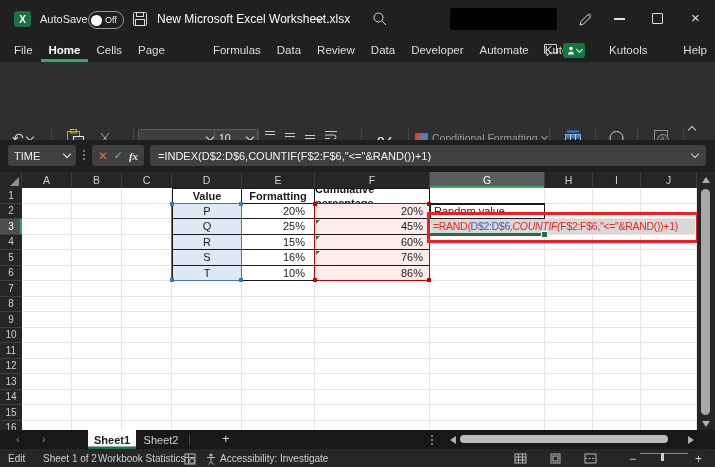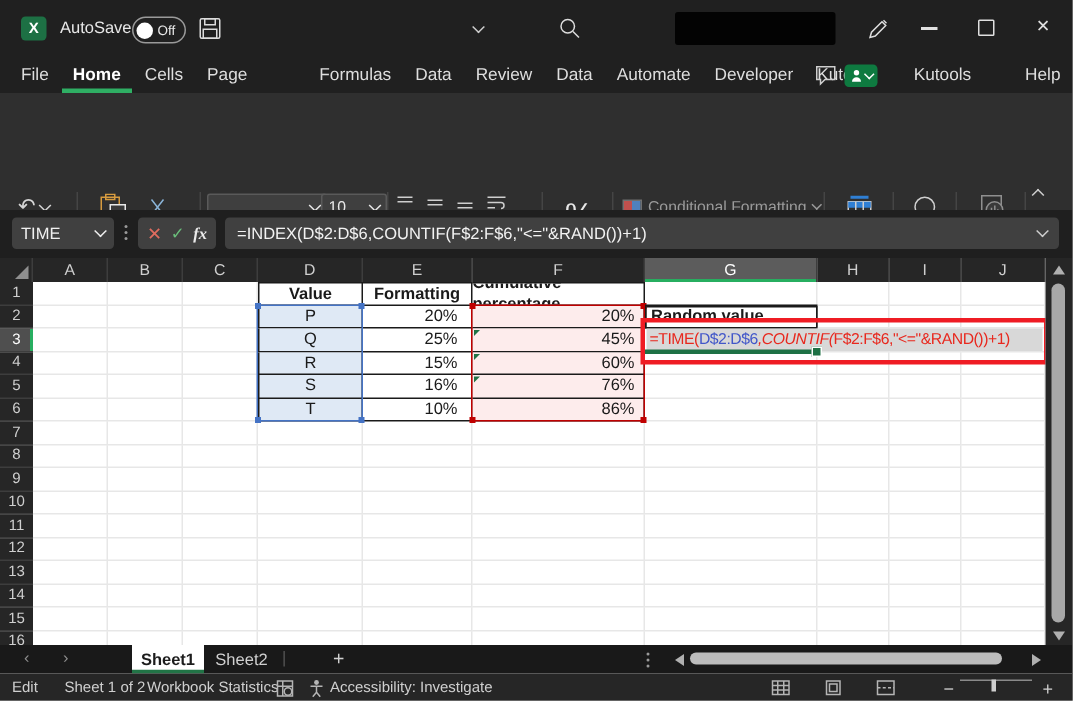--- a/index.html
+++ b/index.html
@@ -72,21 +72,21 @@
   .rowh{width:22px;background:#262626;color:#cfcfcf;font-size:10px;display:flex;align-items:center;justify-content:center;border-bottom:1px solid #3d3d3d;box-sizing:border-box;flex:none;}
   .rowh.sel{background:#4f4f4f;color:#fff;box-shadow:inset -2px 0 0 #27ae60;}
   .cell{border-right:1px solid #e7e7e7;border-bottom:1px solid #e7e7e7;box-sizing:border-box;flex:none;font-size:11px;color:#1a1a1a;line-height:14px;display:flex;align-items:center;overflow:hidden;}
   .tbl{border-right:1px solid #1a1a1a;border-bottom:1px solid #1a1a1a;}
   .tt{border-top:1px solid #1a1a1a;}
   .bl{border-left:1px solid #1a1a1a;}
   .th{font-weight:bold;justify-content:center;}
   .d{justify-content:center;background:#dfe9f5;}
   .e{justify-content:flex-end;padding-right:9px;}
   .f{justify-content:flex-end;padding-right:6px;background:#fdecec;}
-  .g2{font-weight:bold;padding-left:3px;border:1px solid #1a1a1a;text-align:center;}
+  .g2{font-weight:normal;padding-left:3px;border:1px solid #1a1a1a;text-align:center;}
   .hdl{position:absolute;width:4px;height:4px;}
   .etri{position:absolute;width:0;height:0;border-top:4px solid #217346;border-right:4px solid transparent;}
   #bluebox{left:171px;top:31px;width:71px;height:78px;border:1.5px solid #4473c5;box-sizing:border-box;}
   #bluebox .hdl{background:#4473c5;}
   #redrange{left:314px;top:31px;width:116px;height:78px;border:1.5px solid #c00000;box-sizing:border-box;}
   #redrange .hdl{background:#c00000;}
   #g2box{left:430px;top:31px;width:115px;height:16px;border:1px solid #1a1a1a;box-sizing:border-box;}
   #g3f{left:431px;top:47px;width:264px;height:15px;background:#d8d8d8;font-size:10.5px;letter-spacing:-0.3px;line-height:15px;white-space:nowrap;overflow:hidden;padding-left:2px;box-sizing:border-box;}
   #acell{left:430px;top:61px;width:114px;height:2.5px;background:#1e7145;}
   #ahdl{left:541px;top:59px;width:5px;height:5px;background:#1e7145;border:1px solid #fff;box-sizing:content-box;}
@@ -126,20 +126,21 @@
     <span id="autosave-label" class="abs">AutoSave</span>
     <div class="toggle abs">
       <span class="knob"></span>
       <span class="offtxt">Off</span>
     </div>
     <svg class="abs" style="left:132px;top:11px" width="16" height="16">
       <rect x="1.5" y="1.5" width="13" height="13" rx="1" stroke="#dcdcdc" fill="none"></rect>
       <rect x="4.5" y="1.5" width="7" height="4" stroke="#dcdcdc" fill="none"></rect>
       <rect x="3.5" y="8.5" width="9" height="6" stroke="#dcdcdc" fill="none"></rect>
     </svg>
+    <span id="filename" class="abs">New Microsoft Excel Worksheet.xlsx</span>
     <span id="fn-chev" class="abs chev"></span>
     <svg class="abs" style="left:372px;top:11px" width="16" height="16">
       <circle cx="6.5" cy="6.5" r="4.5" stroke="#dcdcdc" fill="none"></circle>
       <path d="M10 10l4 4" stroke="#dcdcdc"></path>
     </svg>
     <div id="redact" class="abs"></div>
     <svg class="abs" style="left:577px;top:11px" width="17" height="17">
       <path d="M3 14l1-3.5 7-7 2.5 2.5-7 7L3 14z" stroke="#dcdcdc" fill="none"></path>
       <path d="M12 2.5l2 2" stroke="#dcdcdc"></path>
     </svg>
@@ -150,22 +151,22 @@
 
   <div id="tabrow" class="abs">
       <div class="rtab">File</div>
       <div class="rtab active">Home</div>
       <div class="rtab">Cells</div>
       <div class="rtab">Page Layout</div>
       <div class="rtab">Formulas</div>
       <div class="rtab">Data</div>
       <div class="rtab">Review</div>
       <div class="rtab">Data</div>
+      <div class="rtab">Developer</div>
       <div class="rtab">Automate</div>
-      <div class="rtab">Developer</div>
       <div class="rtab">Kutools ™</div>
       <div class="rtab">Kutools Plus</div>
       <div class="rtab">Help</div>
     </div>
   <svg id="comment-btn" class="abs" width="17" height="16">
     <path d="M2.5 2.5h12v8.5h-6.5l-3 3v-3h-2.5z" stroke="#cfcfcf" fill="none"></path>
   </svg>
   <div id="share-btn" class="abs">
     <svg width="8" height="9">
       <circle cx="4" cy="2.5" r="1.8" fill="#fff"></circle>
@@ -640,21 +641,21 @@
     <div id="redrange" class="abs">
       <span class="hdl" style="left:-2px;top:-2px"></span>
         <span class="hdl" style="right:-2px;top:-2px"></span>
       <span class="hdl" style="left:-2px;bottom:-2px"></span>
         <span class="hdl" style="right:-2px;bottom:-2px"></span>
     </div>
     <span class="etri" style="left:316px;top:48px"></span>
     <span class="etri" style="left:316px;top:63.5px"></span>
     <span class="etri" style="left:316px;top:79px"></span>
     <div id="g2box" class="abs"></div>
-    <div id="g3f" class="abs"><span style="color: rgb(232, 40, 30);">=TIME(</span><span style="color: rgb(66, 87, 201);">D$2:D$6</span><span style="color: rgb(232, 40, 30); font-style: italic;">,COUNTIF(</span><span style="color: rgb(232, 40, 30);">F$2:F$6</span><span style="color: rgb(232, 40, 30);">,"&lt;="&amp;RAND())+1)</span></div>
+    <div id="g3f" class="abs"><span style="color: rgb(232, 40, 30);">=RAND(</span><span style="color: rgb(66, 87, 201);">D$2:D$6</span><span style="color: rgb(232, 40, 30); font-style: italic;">,COUNTIF(</span><span style="color: rgb(232, 40, 30);">F$2:F$6</span><span style="color: rgb(232, 40, 30);">,"&lt;="&amp;RAND())+1)</span></div>
     <div id="acell" class="abs"></div>
     <div id="ahdl" class="abs"></div>
     <div id="redbox" class="abs"></div>
   </div>
 
   <div id="vscroll" class="abs">
     <div id="vup" class="abs"></div>
     <div id="vthumb" class="abs"></div>
     <div id="vdown" class="abs"></div>
   </div>

